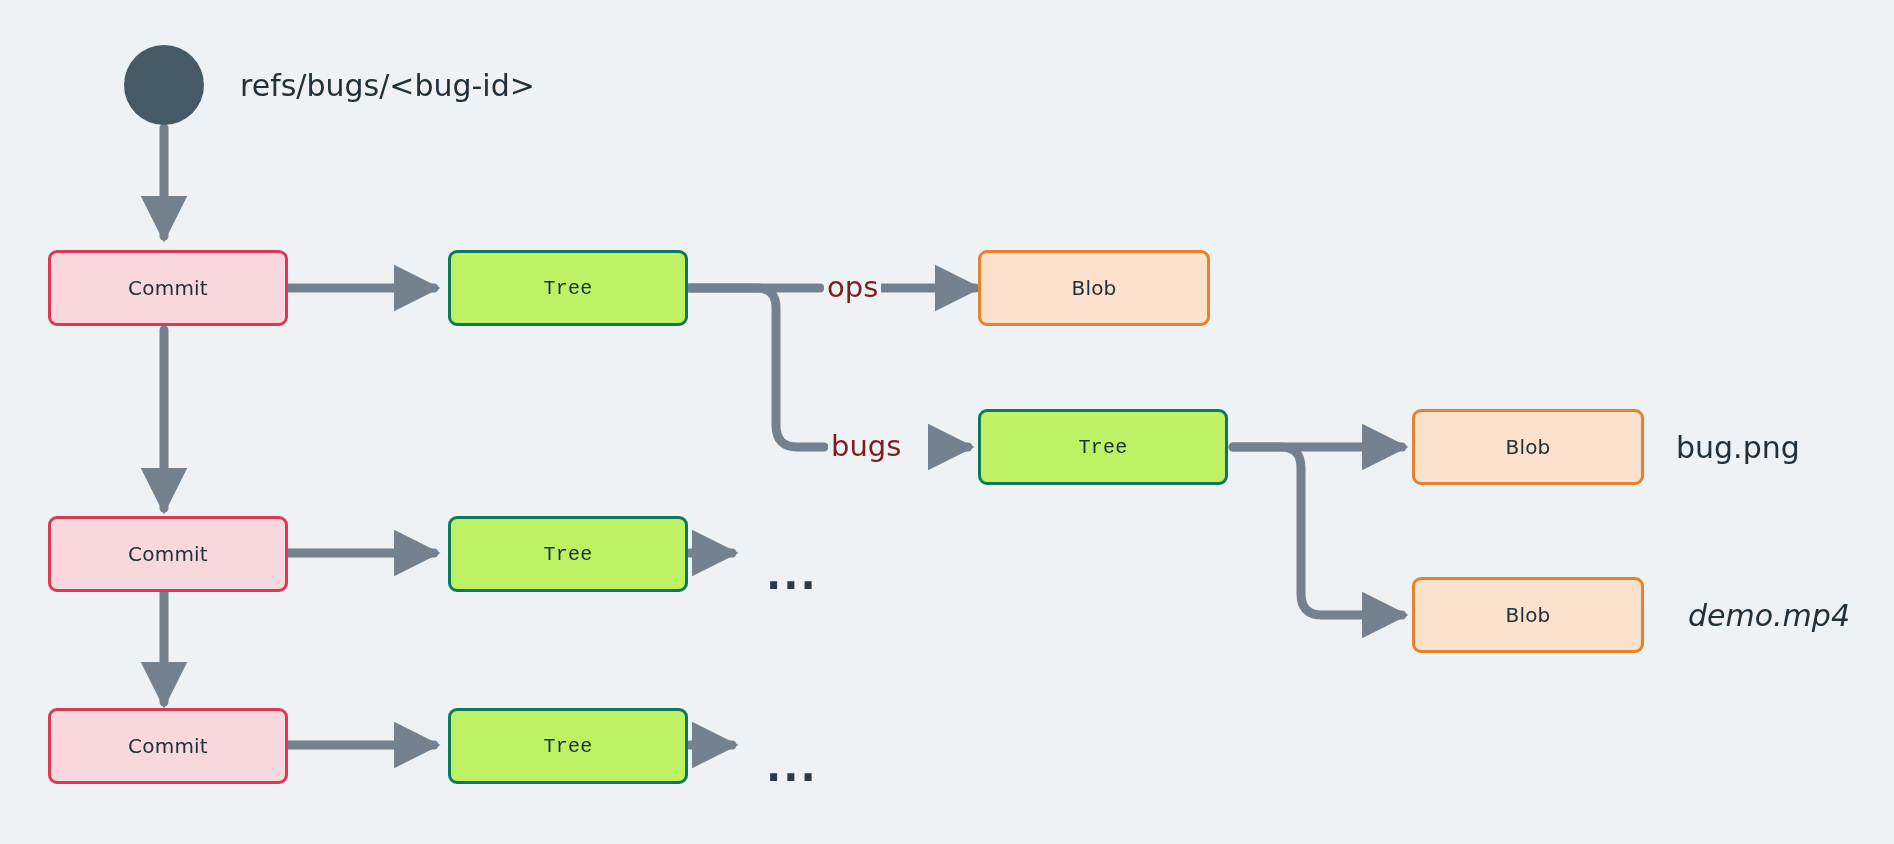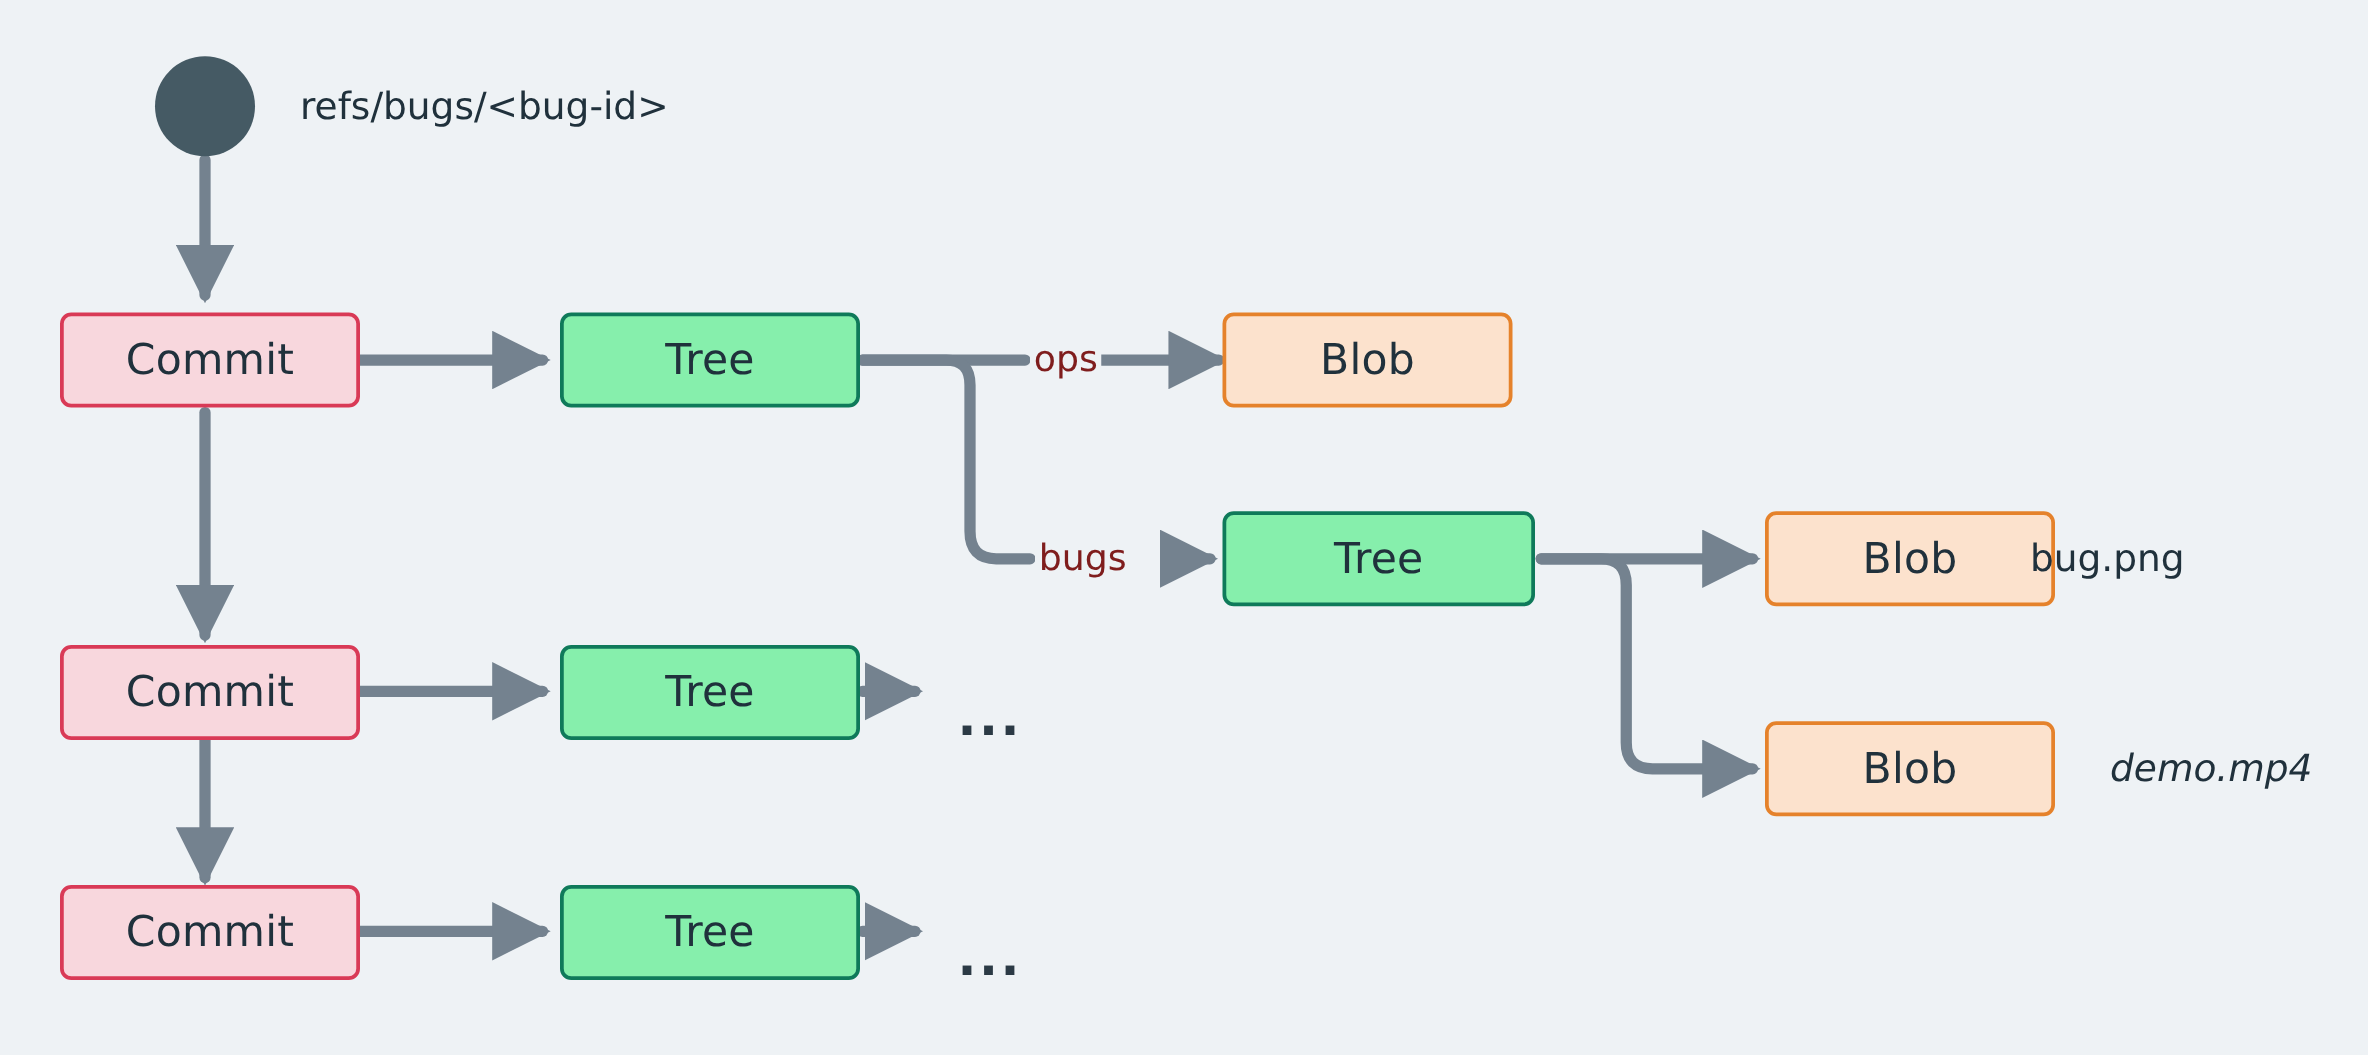--- a/index.html
+++ b/index.html
@@ -32,32 +32,33 @@
   
   .node {
     position: absolute;
     box-sizing: border-box;
     display: flex;
     align-items: center;
     justify-content: center;
     border-radius: 9px;
     border-style: solid;
     border-width: 3px;
-    font-size: 34px;
+    font-size: 20px;
     letter-spacing: 0.2px;
     color: #20313c;
     z-index: 3;
   }
   .node-commit {
     background: #f8d7dd;
     border-color: #d93a56;
   }
   .node-tree {
-    background: #86efac;
+    background: #bef264;
     border-color: #0f7a5a;
+    font-family: Liberation Mono, monospace;
   }
   .node-blob {
     background: #fce2cd;
     border-color: #e5822b;
     align-items: center;
   }
 
   
   .ref-circle {
     position: absolute;
@@ -175,21 +176,21 @@
   </div>
 
   <div class="node node-blob" style="left:1412px; top:577px; width:232px; height:76px;">
     <span>Blob</span>
   </div>
 
   <div class="edge-label" style="left:824px; top:270px;">ops</div>
 
   <div class="edge-label" style="left:828px; top:429px;">bugs</div>
 
-  <div class="free-label" style="left:1624px; top:430px;">bug.png</div>
+  <div class="free-label" style="left:1676px; top:430px;">bug.png</div>
 
   <div class="free-label" style="left:1688px; top:598px;font-style:italic;">demo.mp4</div>
 
   <div class="ellipsis" style="left:766px; top:555px;">...</div>
 
   <div class="ellipsis" style="left:766px; top:747px;">...</div>
 
 </div>
 
 </body></html>

